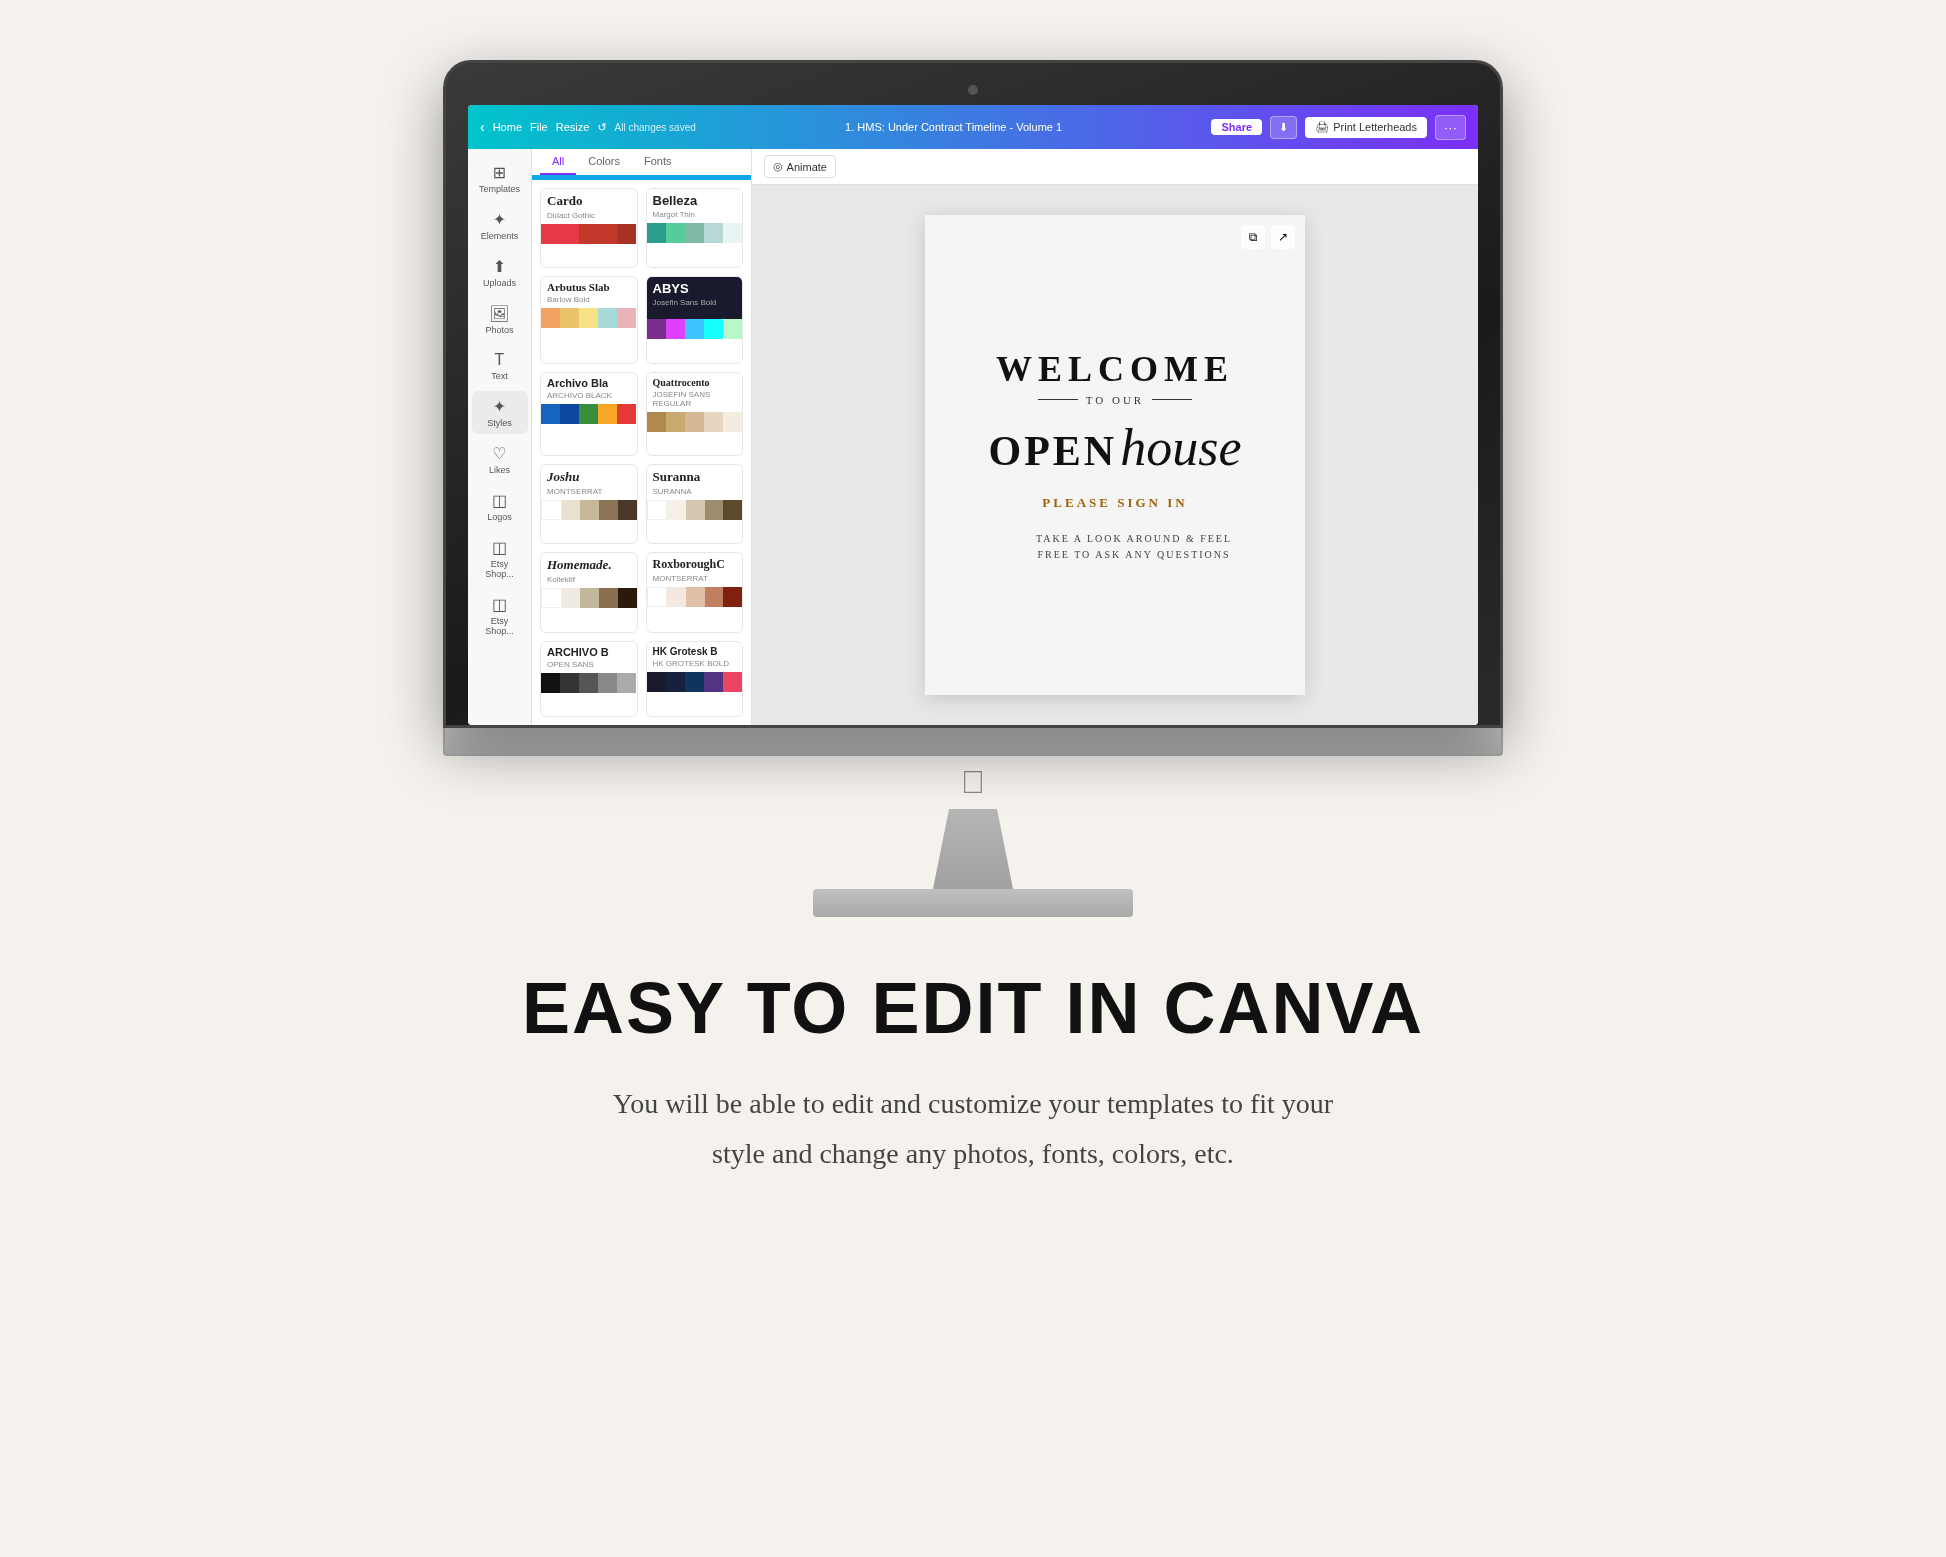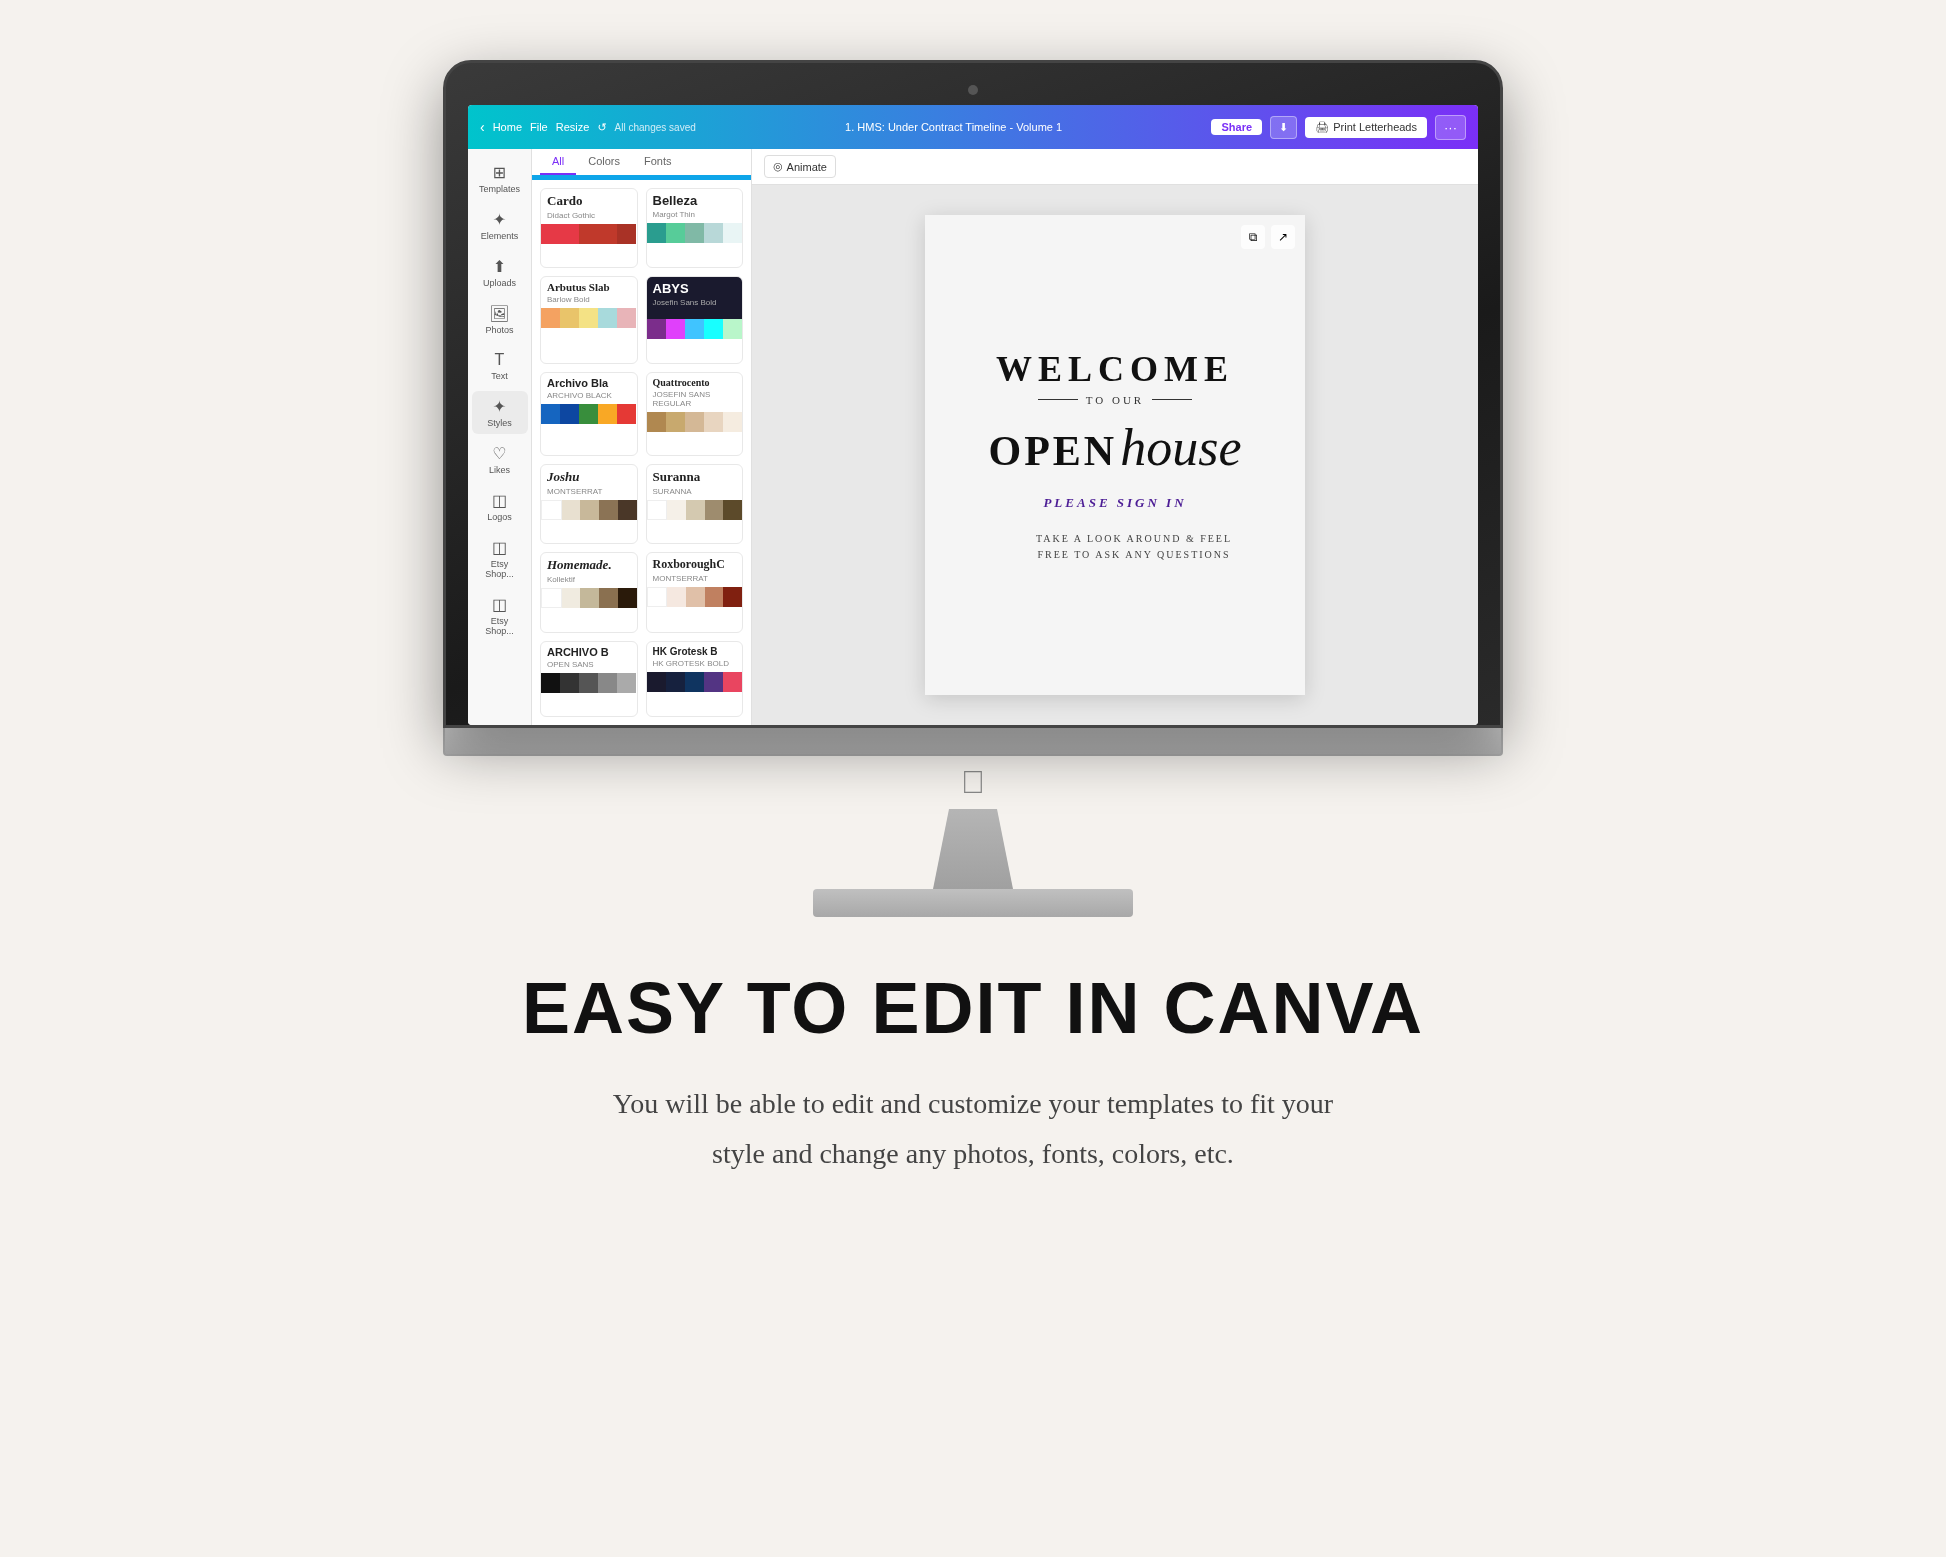--- a/index.html
+++ b/index.html
@@ -333,25 +333,24 @@
     .house-text {
       font-size: 52px;
       color: #111;
       font-family: 'Brush Script MT', cursive;
       font-style: italic;
       font-weight: normal;
     }
     .sign-in-text {
       font-size: 13px;
       letter-spacing: 3px;
-      color: #4c1d95;
+      color: #a16207;
       font-weight: bold;
       margin: 12px 0 20px;
       font-family: Georgia, serif;
-      font-style: italic;
     }
     .take-look-text {
       font-size: 10px;
       letter-spacing: 2px;
       color: #444;
       text-align: center;
       line-height: 1.6;
       font-family: Georgia, serif;
       text-transform: uppercase;
       margin-left: 38px;

